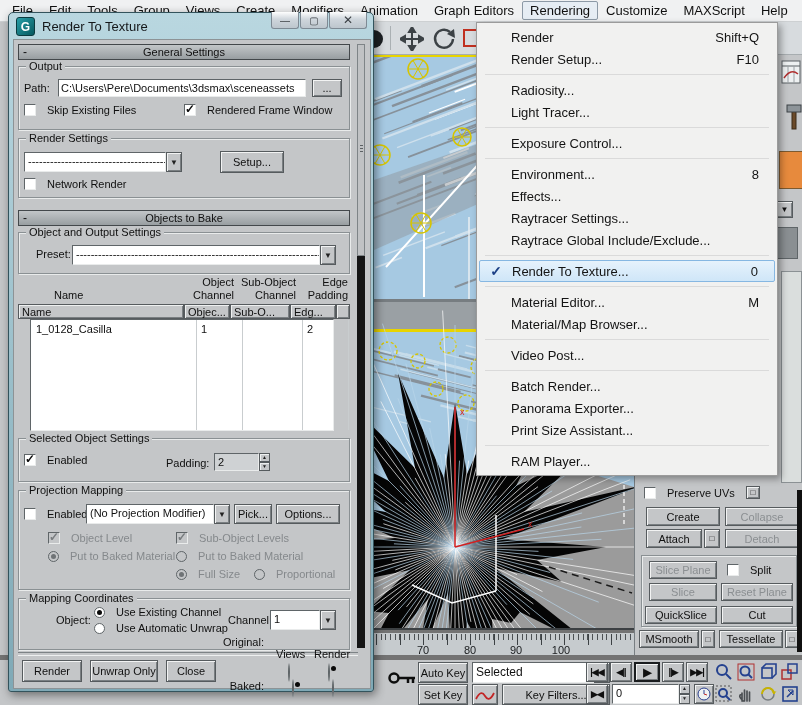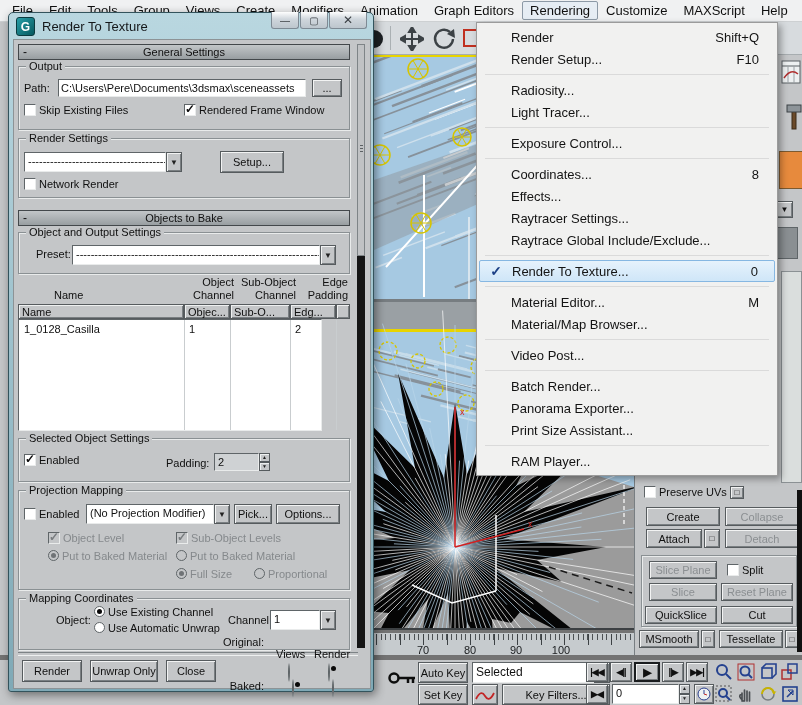--- a/index.html
+++ b/index.html
@@ -16,21 +16,21 @@
   .grp{position:absolute;border:1px solid #8a9093;box-shadow:1px 1px 0 #e9ebeb, inset 1px 1px 0 #e9ebeb;box-sizing:border-box}
   .grplbl{position:absolute;top:-7px;left:7px;background:#c4c6c8;padding:0 3px;font-size:11px;line-height:13px;white-space:nowrap}
   .cb{width:12px;height:12px;position:relative;flex:none;background:#fff;border:1px solid;border-color:#5f6568 #e9ebeb #e9ebeb #5f6568;box-sizing:border-box}
   .cb.on::after{content:"✓";position:absolute;left:0;top:-3px;font-size:12px;font-weight:bold;color:#0a0a0a}
   .cb.dis{background:#c4c6c8}.cb.dis.on::after{color:#777b7e}
   .rb{width:11px;height:11px;border-radius:50%;position:relative;flex:none;background:#fff;border:1px solid #5f6568;box-sizing:border-box}
   .rb.on::after{content:"";position:absolute;left:2px;top:2px;width:5px;height:5px;border-radius:50%;background:#090909}
   .rb.dis{background:#c4c6c8}.rb.dis.on::after{background:#6f7376}
   .lbl{font-size:11px;white-space:nowrap}
   .lbl.dis{color:#85898c}
-  .row{position:absolute;display:flex;align-items:flex-start;gap:3px}
+  .row{position:absolute;display:flex;align-items:center;gap:11px}
   .dd{position:absolute;display:flex;box-sizing:border-box}
   .ddf{flex:1;background:#fff;border:1px solid;border-color:#5f6568 #e9ebeb #e9ebeb #5f6568;
        font-size:11px;padding:2px 3px;overflow:hidden;white-space:nowrap;box-sizing:border-box}
   .ddb{width:16px;flex:none;background:#c4c6c8;border:1px solid #565b5e;
        box-shadow:inset 1px 1px 0 #f2f3f3, inset -1px -1px 0 #7a7f82;
        font-size:8px;display:flex;align-items:center;justify-content:center;color:#222;box-sizing:border-box}
   .rollout{position:absolute;height:16px;background:linear-gradient(#c2c6c8,#989ea1);
        border:1px solid #43484b;font-size:11px;display:flex;align-items:center;justify-content:center;box-sizing:border-box}
   .rollout .minus{position:absolute;left:4px;top:0;font-size:12px}
   
@@ -696,21 +696,21 @@
     <span class="hdr2" style="left:174px;top:249px;width:46px">Channel</span>
     <span class="hdr2" style="left:220px;top:249px;width:62px">Channel</span>
     <span class="hdr2" style="left:284px;top:249px;width:50px">Padding</span>
 
     <div class="gridhdr" style="left:4px;top:264px;width:166px">Name</div>
     <div class="gridhdr" style="left:170px;top:264px;width:46px">Objec...</div>
     <div class="gridhdr" style="left:216px;top:264px;width:60px">Sub-O...</div>
     <div class="gridhdr" style="left:276px;top:264px;width:46px">Edg...</div>
     <div class="gridhdr" style="left:322px;top:264px;width:14px"></div>
 
-    <div class="sunk abs" style="left:4px;top:279px;width:304px;height:112px">
+    <div class="sunk abs" style="left:16px;top:279px;width:304px;height:112px">
       <span class="colline" style="left:165px"></span>
       <span class="colline" style="left:211px"></span>
       <span class="colline" style="left:271px"></span>
       <span class="colline" style="left:317px"></span>
       <span class="lbl abs" style="left:5px;top:3px">1_0128_Casilla</span>
       <span class="lbl abs" style="left:170px;top:3px">1</span>
       <span class="lbl abs" style="left:216px;top:3px"></span>
       <span class="lbl abs" style="left:276px;top:3px">2</span>
     </div>
 
@@ -832,21 +832,21 @@
     <span>Light Tracer...</span>
   </div>
   <div class="msep"></div>
   <div class="mi">
     <span class="gut"></span>
     <span>Exposure Control...</span>
   </div>
   <div class="msep"></div>
   <div class="mi">
     <span class="gut"></span>
-    <span>Coordinates...</span>
+    <span>Environment...</span>
     <span class="sc">8</span>
   </div>
   <div class="mi">
     <span class="gut"></span>
     <span>Effects...</span>
   </div>
   <div class="mi">
     <span class="gut"></span>
     <span>Raytracer Settings...</span>
   </div>

